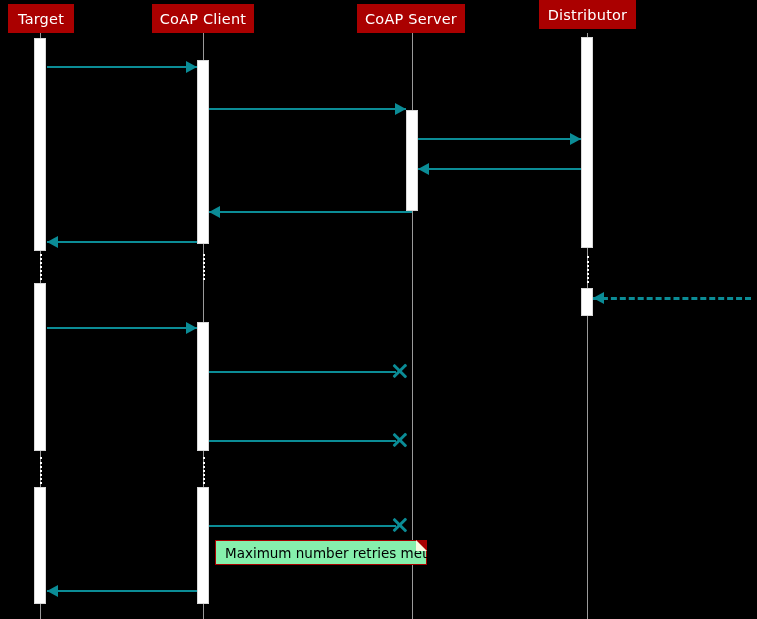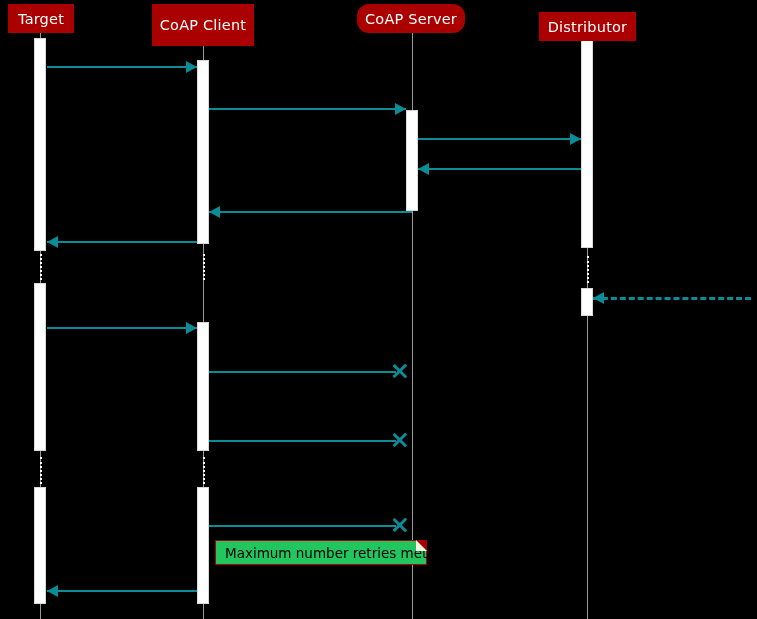--- a/index.html
+++ b/index.html
@@ -103,23 +103,23 @@
     </div>
 
   <div id="lostmarks">
       <div class="xmark" style="left: 391px; top: 362px;"></div>
       <div class="xmark" style="left: 391px; top: 431px;"></div>
       <div class="xmark" style="left: 391px; top: 516px;"></div>
     </div>
 
   <div id="participants">
       <div class="pbox" style="left: 8px; top: 4px; width: 66px; height: 29px; background: rgb(170, 0, 0); color: rgb(255, 255, 255);">Target</div>
-      <div class="pbox" style="left: 152px; top: 4px; width: 102px; height: 42px; background: rgb(170, 0, 0); color: rgb(255, 255, 255);">CoAP Client</div>
-      <div class="pbox" style="left: 357px; top: 4px; width: 108px; height: 29px; background: rgb(170, 0, 0); color: rgb(255, 255, 255); border-radius: 12px;">CoAP Server</div>
-      <div class="pbox" style="left: 539px; top: 12px; width: 97px; height: 29px; background: rgb(170, 0, 0); color: rgb(255, 255, 255);">Distributor</div>
+      <div class="pbox" style="left: 152px; top: 4px; width: 102px; height: 29px; background: rgb(170, 0, 0); color: rgb(255, 255, 255);">CoAP Client</div>
+      <div class="pbox" style="left: 357px; top: 4px; width: 108px; height: 29px; background: rgb(170, 0, 0); color: rgb(255, 255, 255);">CoAP Server</div>
+      <div class="pbox" style="left: 539px; top: 0; width: 97px; height: 29px; background: rgb(170, 0, 0); color: rgb(255, 255, 255);">Distributor</div>
     </div>
 
   <div id="notes">
-      <div class="note" style="left: 215px; top: 540px; width: 212px; height: 25px; background: #22c55e; border-color: rgb(168, 0, 0);">Maximum number retries met</div>
+      <div class="note" style="left: 215px; top: 540px; width: 212px; height: 25px; background: #86efac; border-color: rgb(168, 0, 0);">Maximum number retries met</div>
       <div class="note-fold" style="left: 416px; top: 540px; border-top-color: rgb(168, 0, 0); border-left-color: rgb(251, 251, 226);"></div>
     </div>
 
 </div>
 
 </body></html>

